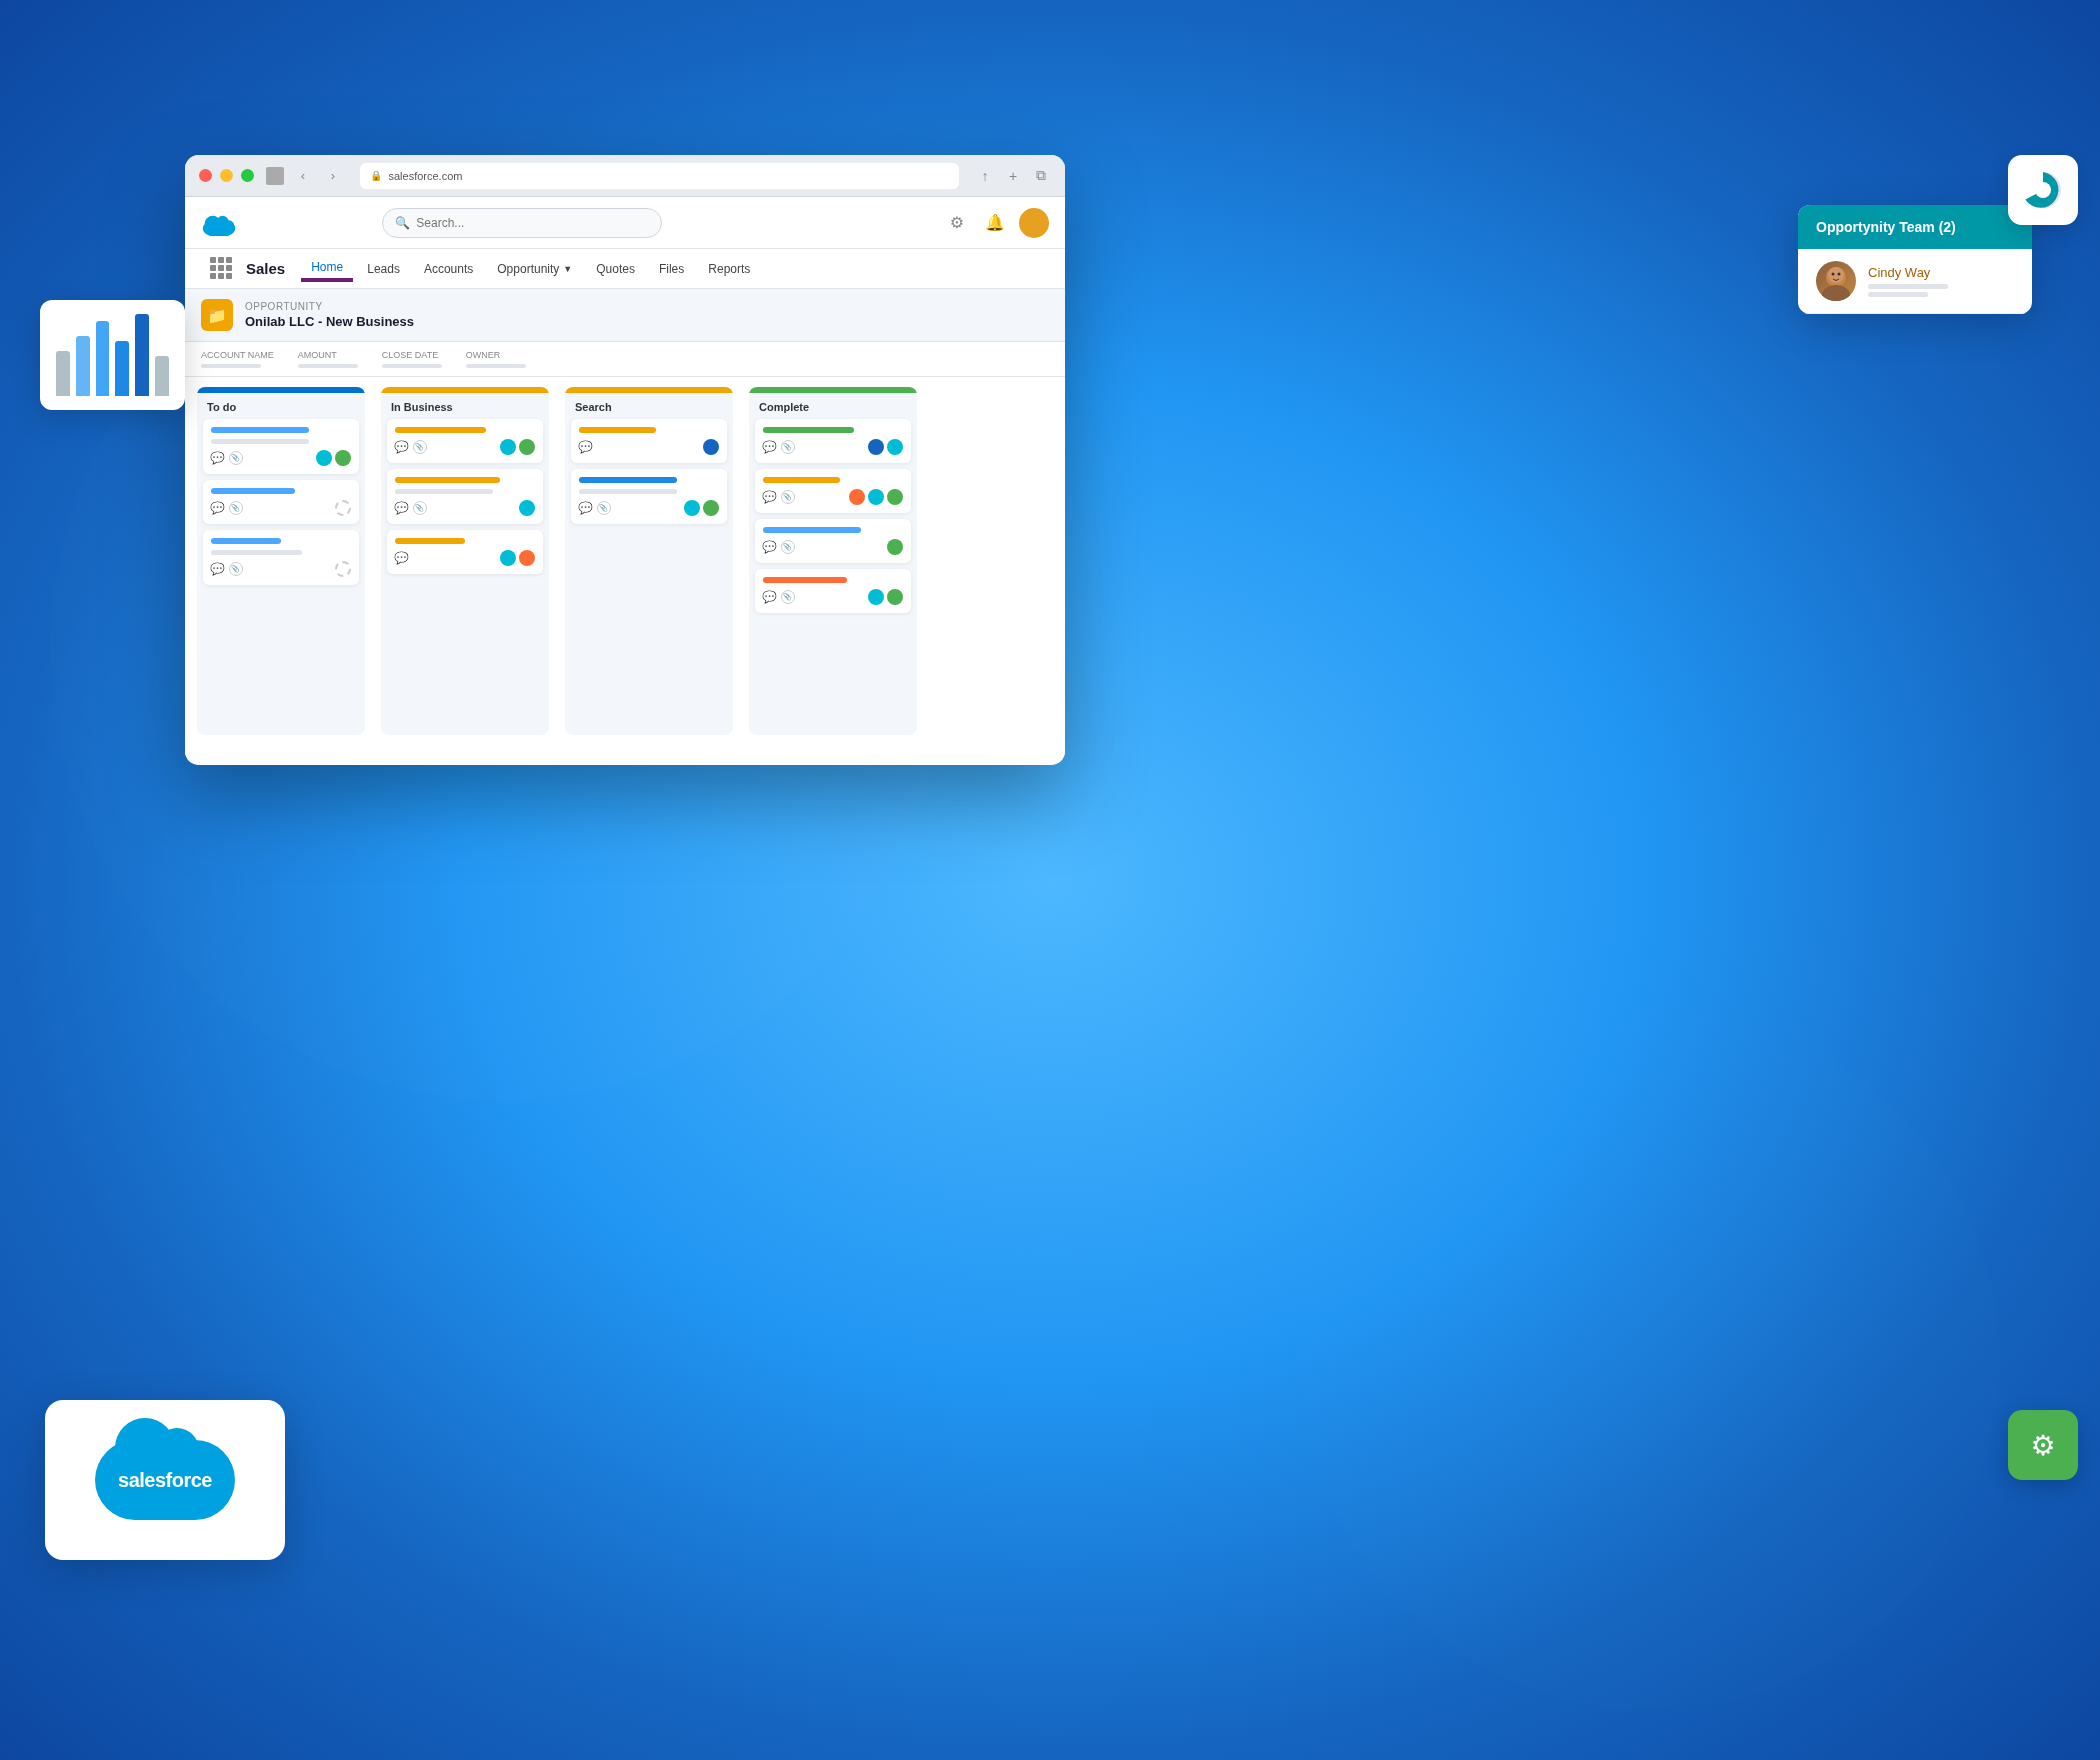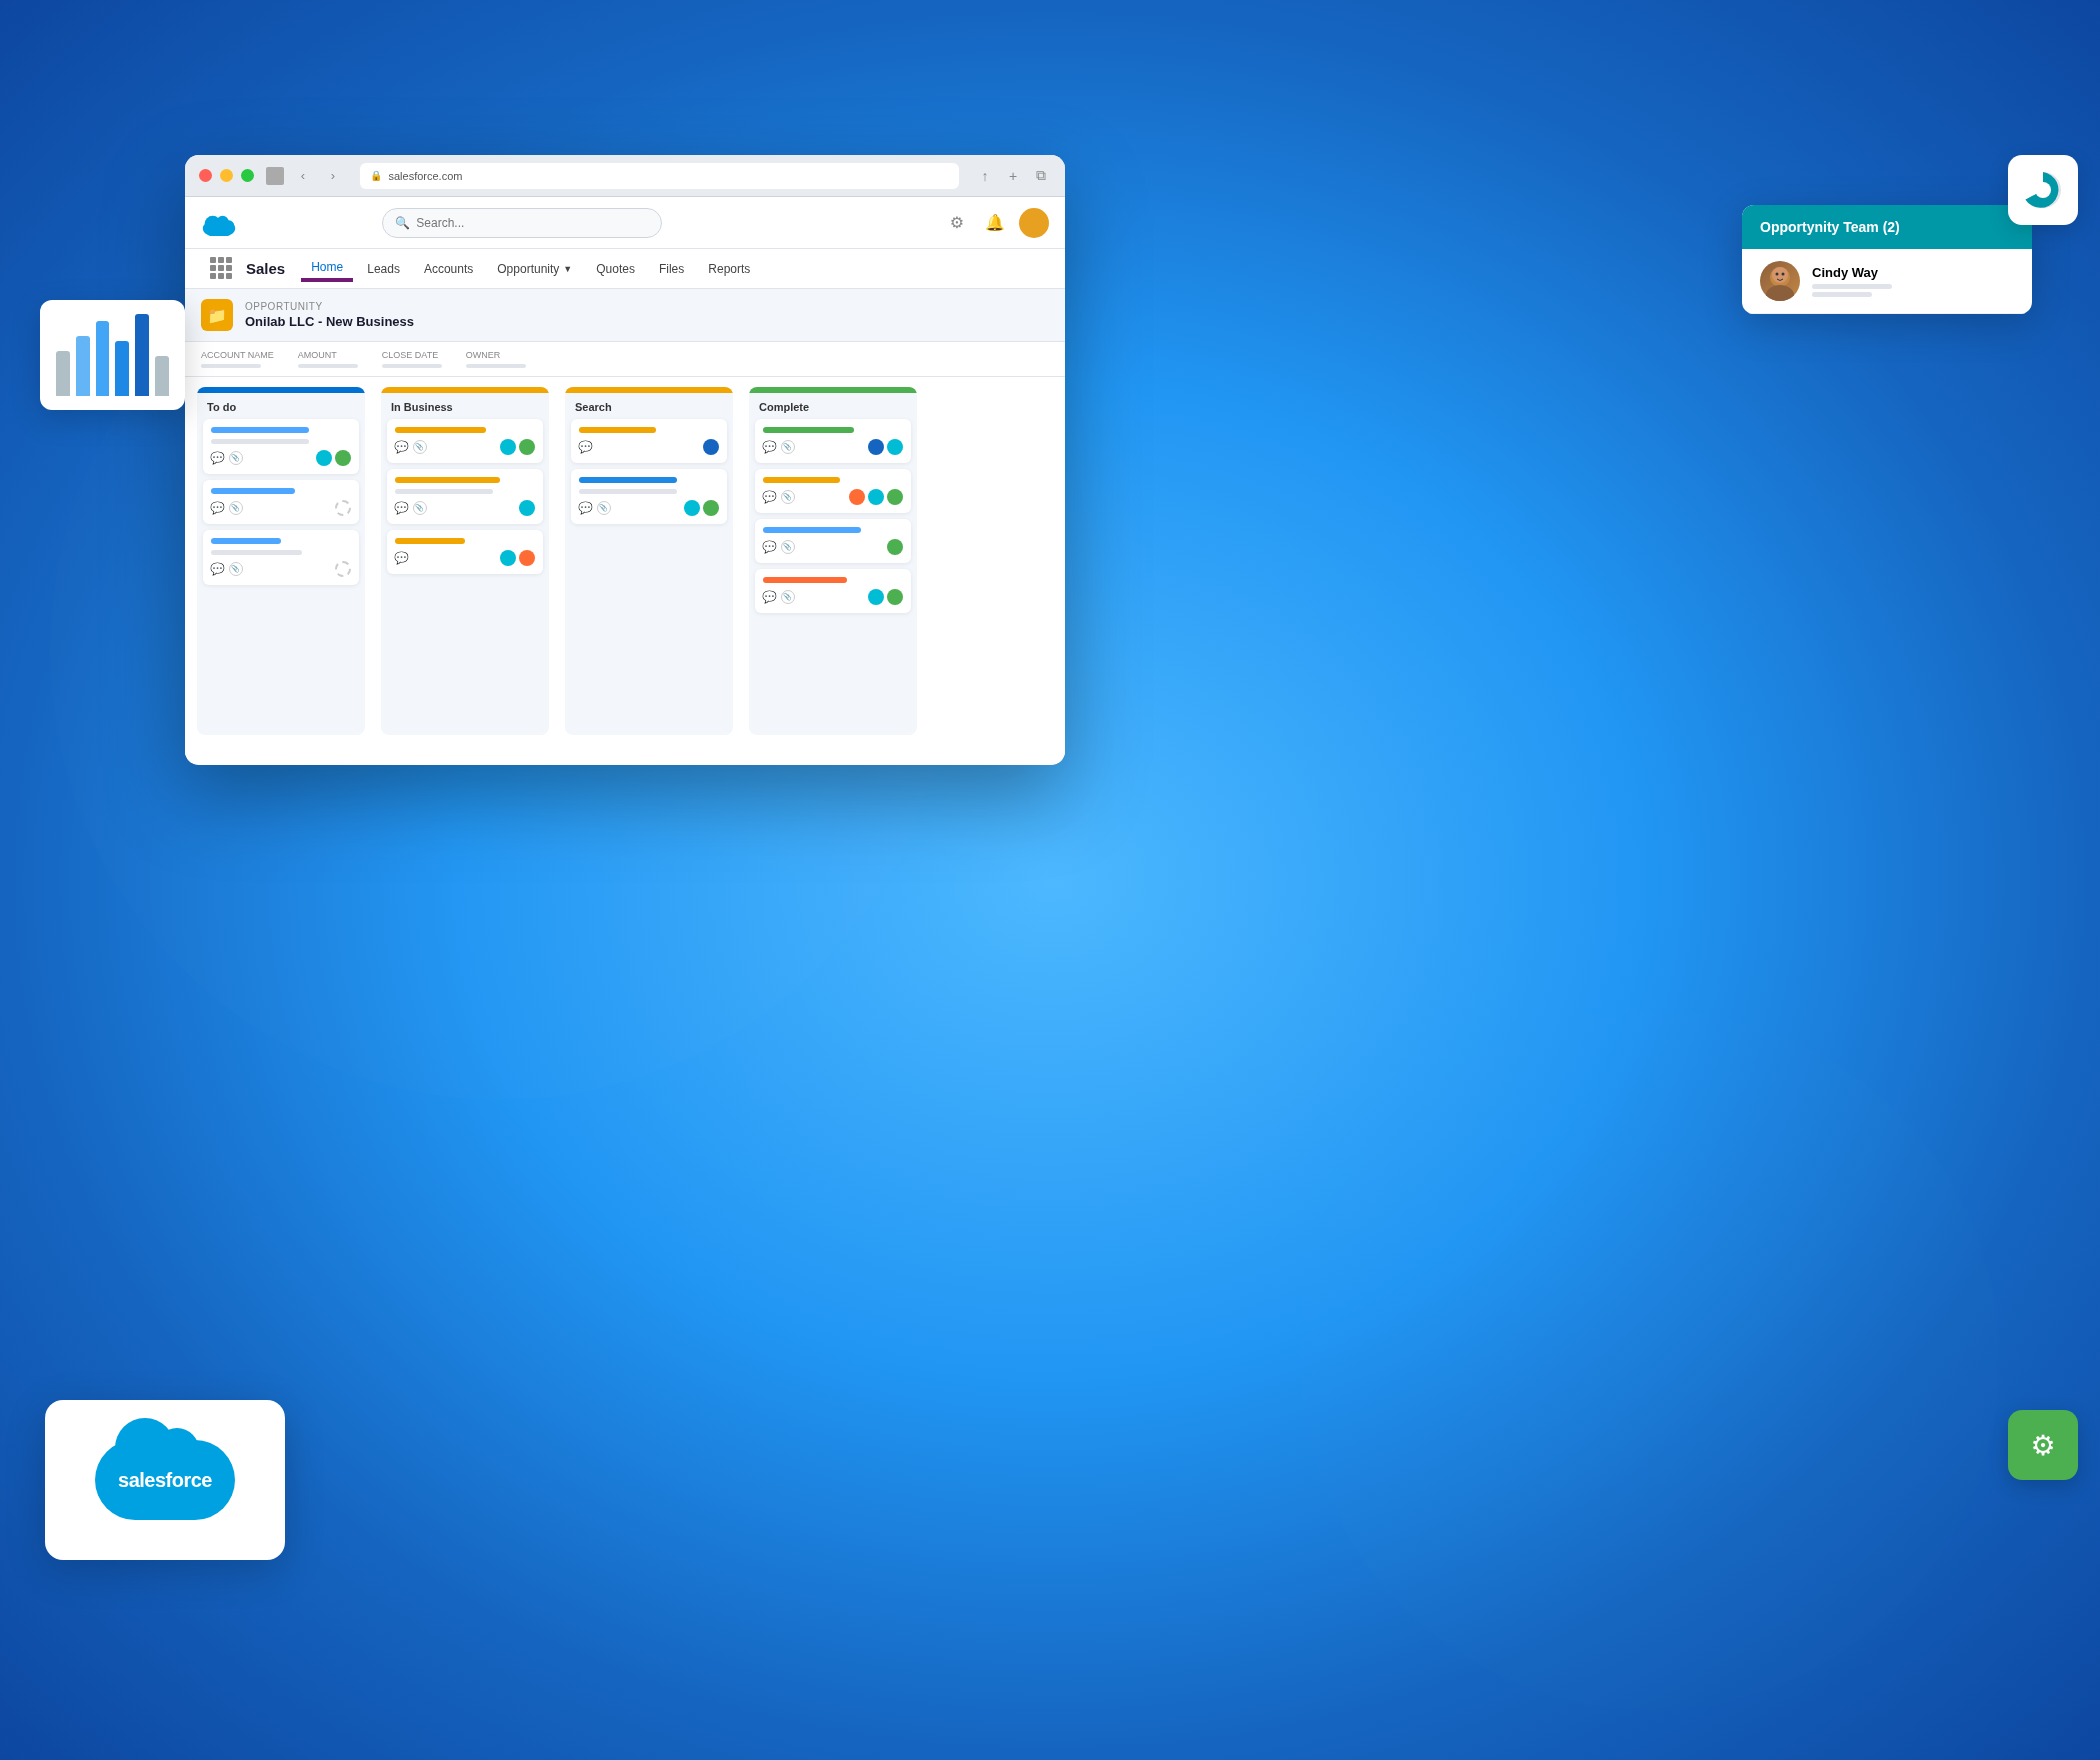--- a/index.html
+++ b/index.html
@@ -320,21 +320,21 @@
     .dot-green2 { background: #4caf50; }
     .dot-navy { background: #1565c0; }
     .dot-orange { background: #ff6b35; }
     .dot-gray { background: transparent; border: 2px dashed #ccc; }
 
     
     .opp-team-popup {
       position: absolute;
       top: 205px;
       right: 68px;
-      width: 290px;
+      width: 234px;
       background: white;
       border-radius: 12px;
       box-shadow: 0 10px 40px rgba(0,0,0,0.2);
       overflow: hidden;
     }
     .opp-team-header {
       background: #0097a7;
       padding: 14px 18px;
       color: white;
       font-size: 14px;
@@ -349,21 +349,21 @@
     }
     .member-avatar {
       width: 40px; height: 40px;
       border-radius: 50%;
       overflow: hidden;
       flex-shrink: 0;
       background: #ccc;
     }
     .member-info { flex: 1; }
     .member-name {
-      font-size: 13px; font-weight: 700; color: #000000;
+      font-size: 13px; font-weight: 400; color: #a16207;
       margin-bottom: 4px;
     }
     .member-role-bar {
       height: 5px; width: 80px; background: #e0e4ea; border-radius: 3px;
     }
     .member-role-bar2 {
       height: 5px; width: 60px; background: #e0e4ea; border-radius: 3px; margin-top: 3px;
     }
 
     

